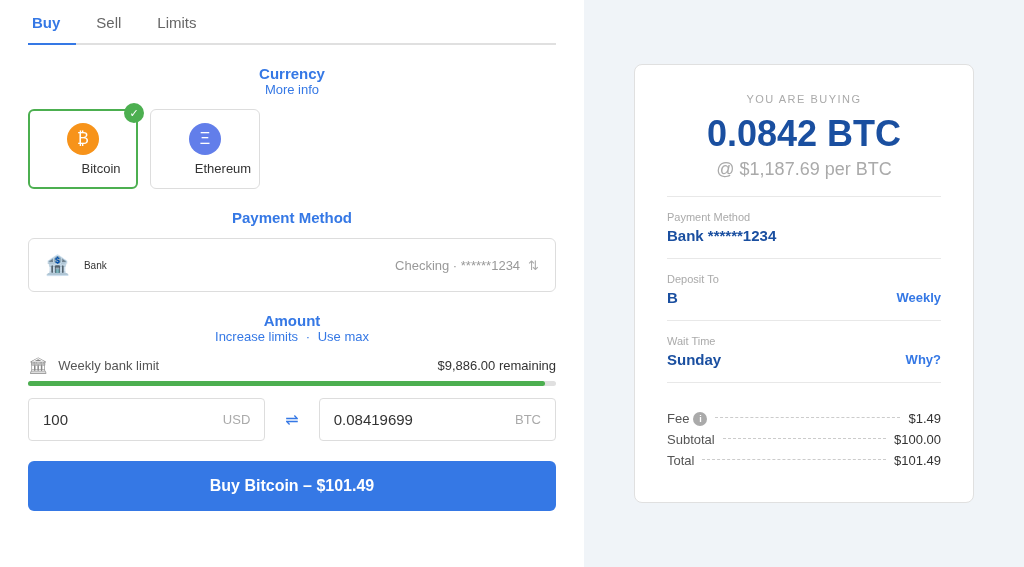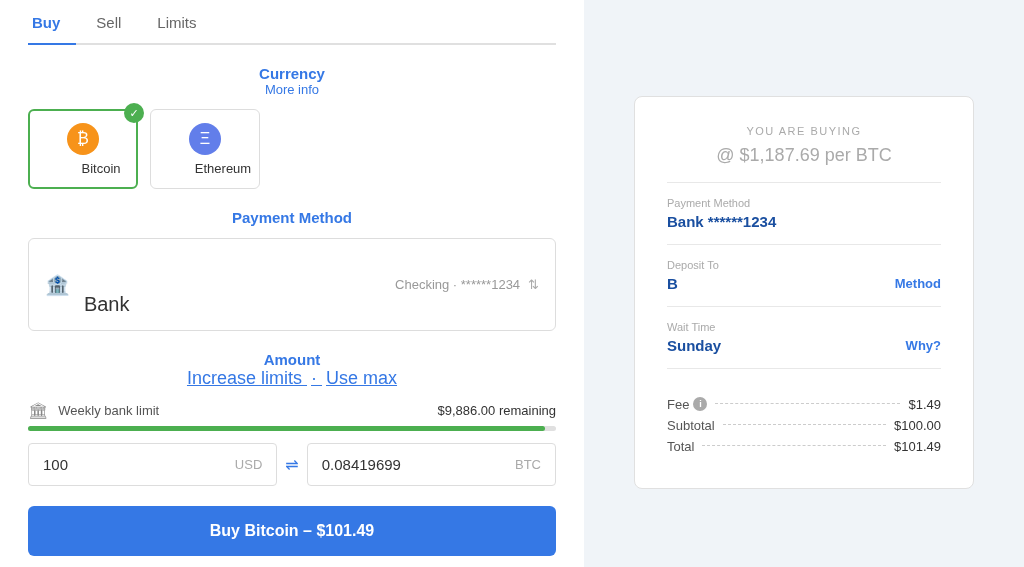--- a/index.html
+++ b/index.html
@@ -132,41 +132,39 @@
       align-items: center;
       margin-bottom: 20px;
       cursor: pointer;
     }
     .bank-icon {
       font-size: 20px;
       color: #888;
       margin-right: 14px;
     }
     .bank-label {
-      font-size: 20px;
+      font-size: 10px;
       color: #333;
       font-weight: 500;
-      margin-top: 40px;
     }
     .bank-account {
       margin-left: auto;
       font-size: 13px;
       color: #999;
     }
     .chevron-ud {
       margin-left: 8px;
       color: #aaa;
       font-size: 13px;
     }
     
     .amount-section { flex: 1; }
     .limits-links {
-      font-size: 18px;
-      color: #3578e5;
-      text-decoration: underline;
+      font-size: 13px;
+      color: #3578e5;
     }
     .limits-links span {
       cursor: pointer;
     }
     .limits-links .dot {
       color: #3578e5;
       margin: 0 4px;
     }
     .weekly-limit-row {
       display: flex;
@@ -196,21 +194,21 @@
     }
     .progress-bar-fill {
       height: 100%;
       background: #4caf50;
       border-radius: 3px;
     }
     
     .amount-inputs {
       display: flex;
       align-items: center;
-      gap: 8px;
+      gap: 20px;
       margin-bottom: 16px;
     }
     .amount-field {
       flex: 1;
       border: 1px solid #ddd;
       border-radius: 4px;
       padding: 12px 14px;
       display: flex;
       align-items: center;
       justify-content: space-between;
@@ -425,39 +423,40 @@
       </div>
 
       <button class="buy-button">Buy Bitcoin – $101.49</button>
     </div>
   </div>
 
   <div class="right-panel">
     <div class="receipt-card">
       <div class="receipt-header">
         <div class="you-are-buying">YOU ARE BUYING</div>
+        <div class="btc-amount">0.0842 BTC</div>
         <div class="btc-rate">@ $1,187.69 per BTC</div>
       </div>
 
       <hr class="receipt-divider">
 
       <div class="receipt-row">
         <div class="receipt-row-label">Payment Method</div>
         <div class="receipt-row-value">
           <span>Bank ******1234</span>
         </div>
       </div>
 
       <hr class="receipt-divider">
 
       <div class="receipt-row">
         <div class="receipt-row-label">Deposit To</div>
         <div class="receipt-row-value">
           <span>B</span>
-          <span class="change-link">Method</span>
+          <span class="change-link">Weekly</span>
         </div>
       </div>
 
       <hr class="receipt-divider">
 
       <div class="receipt-row">
         <div class="receipt-row-label">Wait Time</div>
         <div class="receipt-row-value">
           <span>Sunday</span>
           <span class="why-link">Why?</span>

